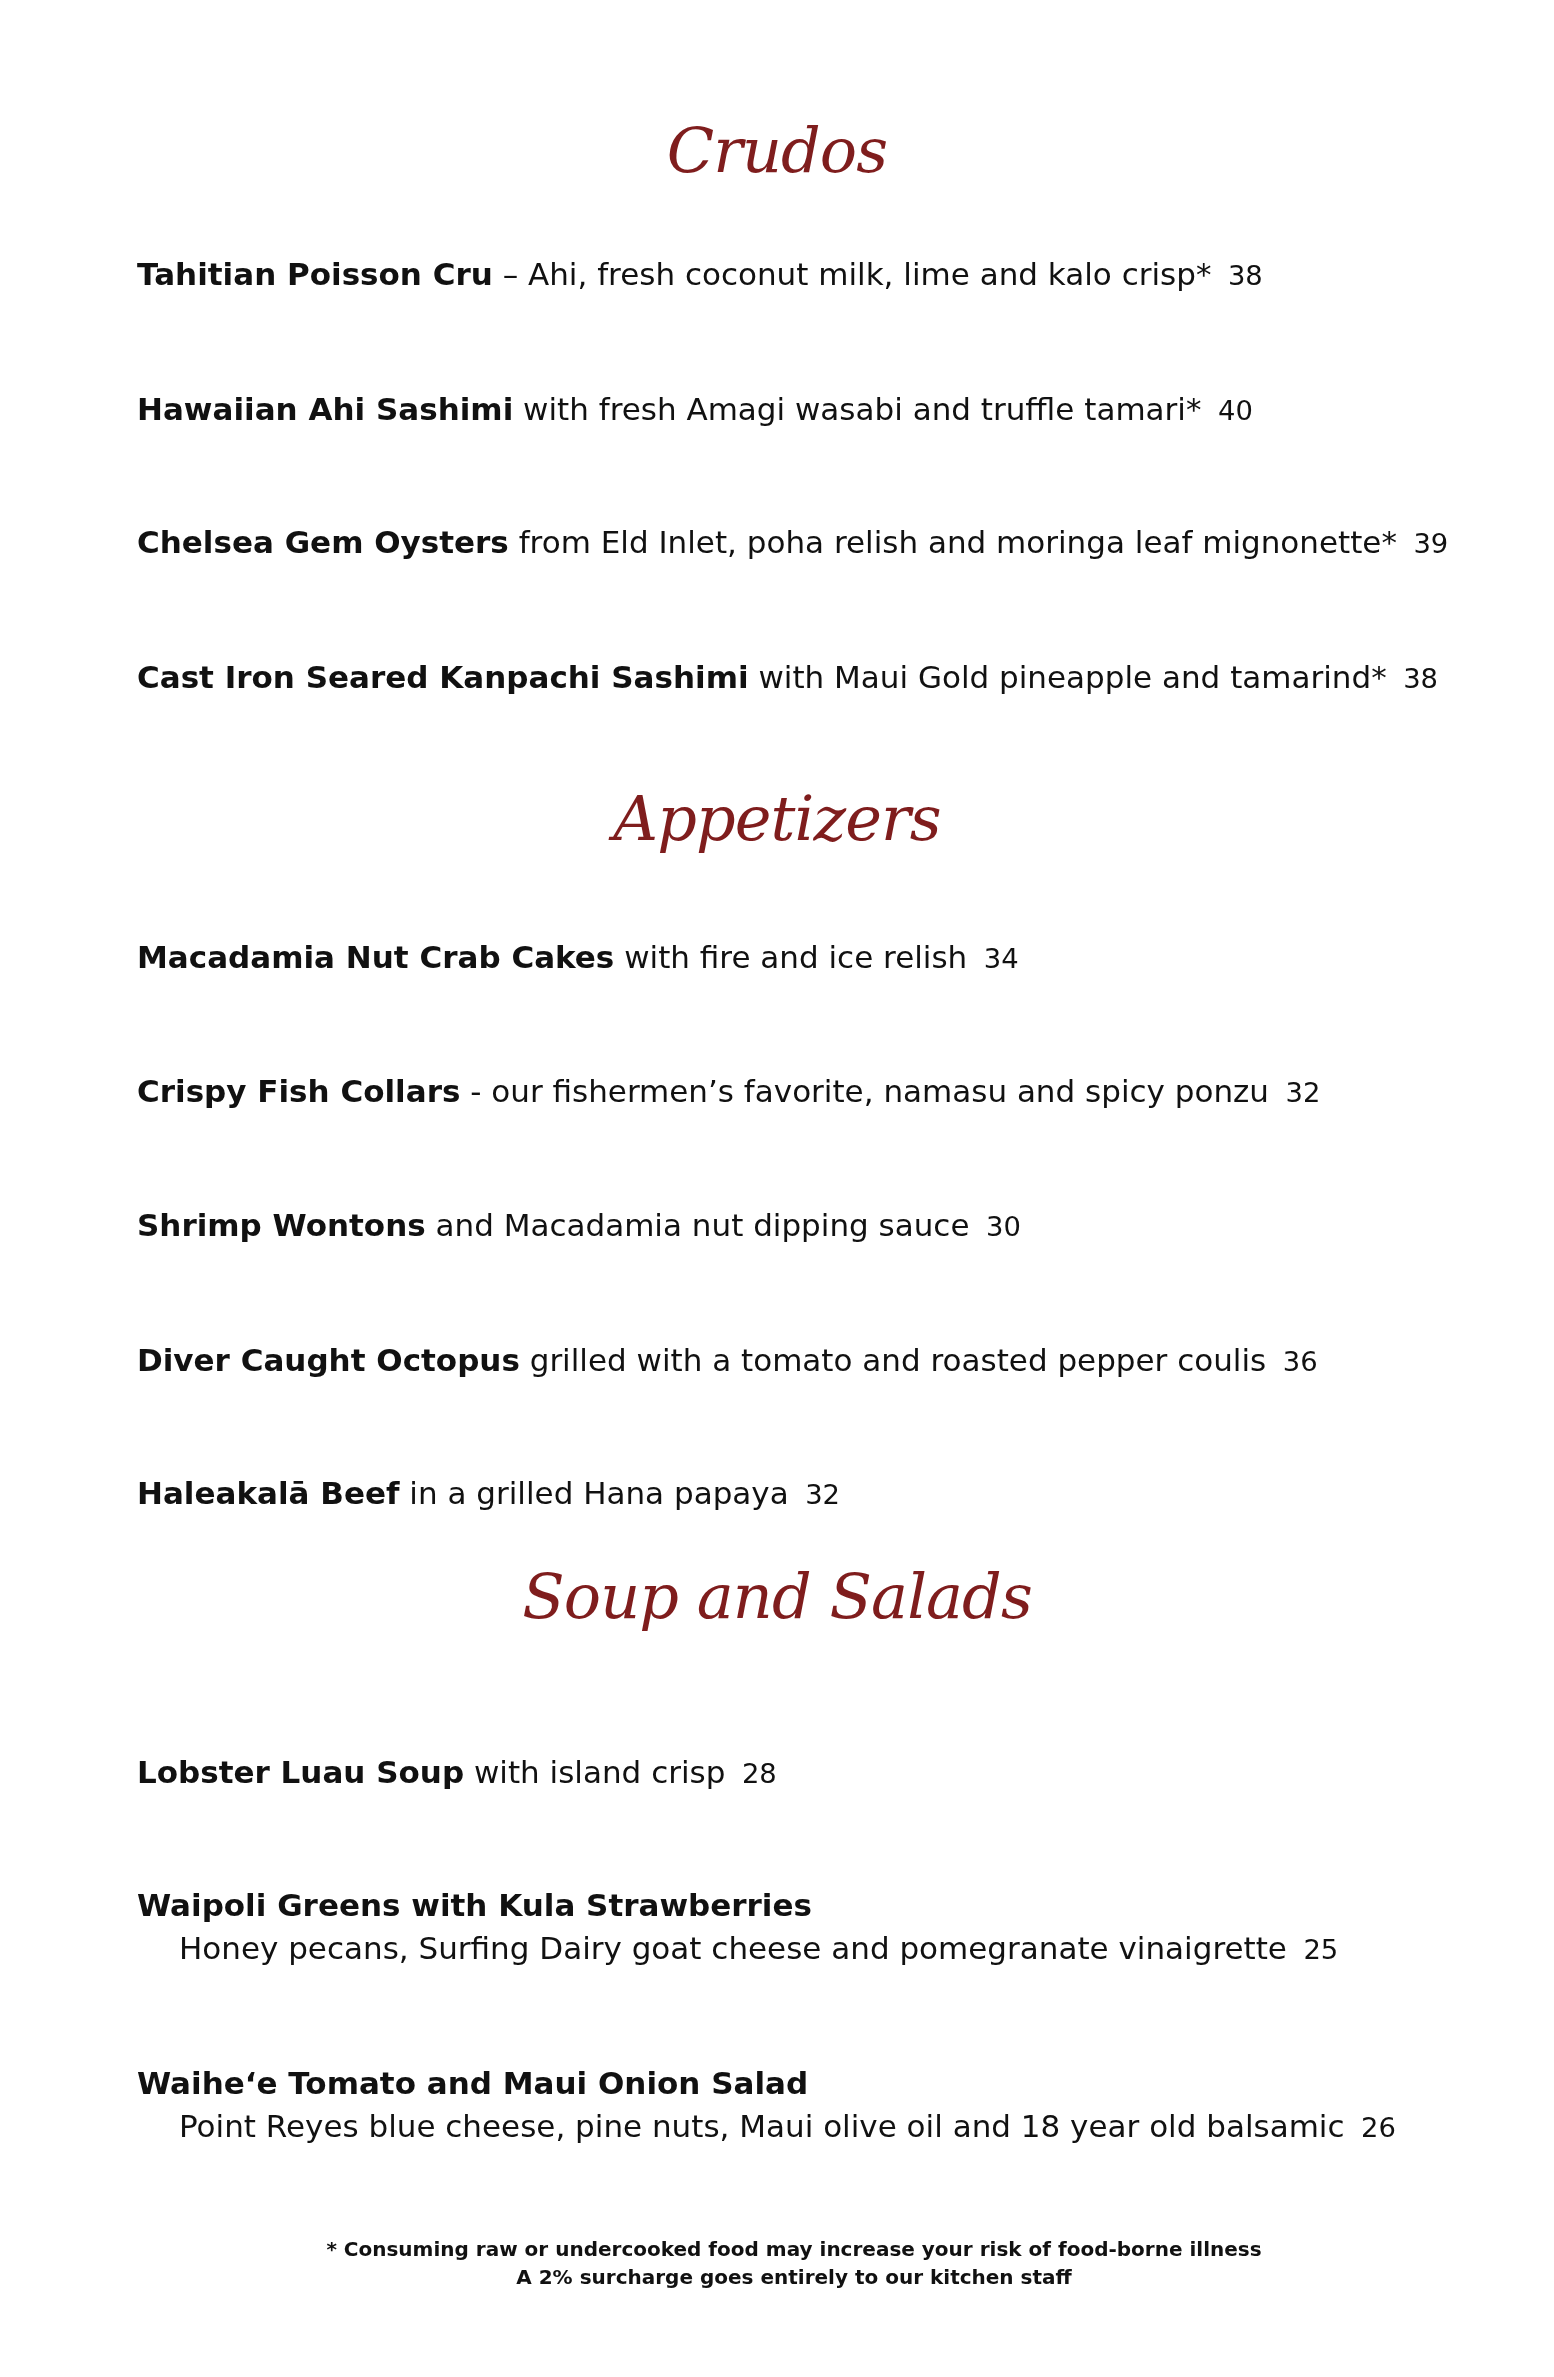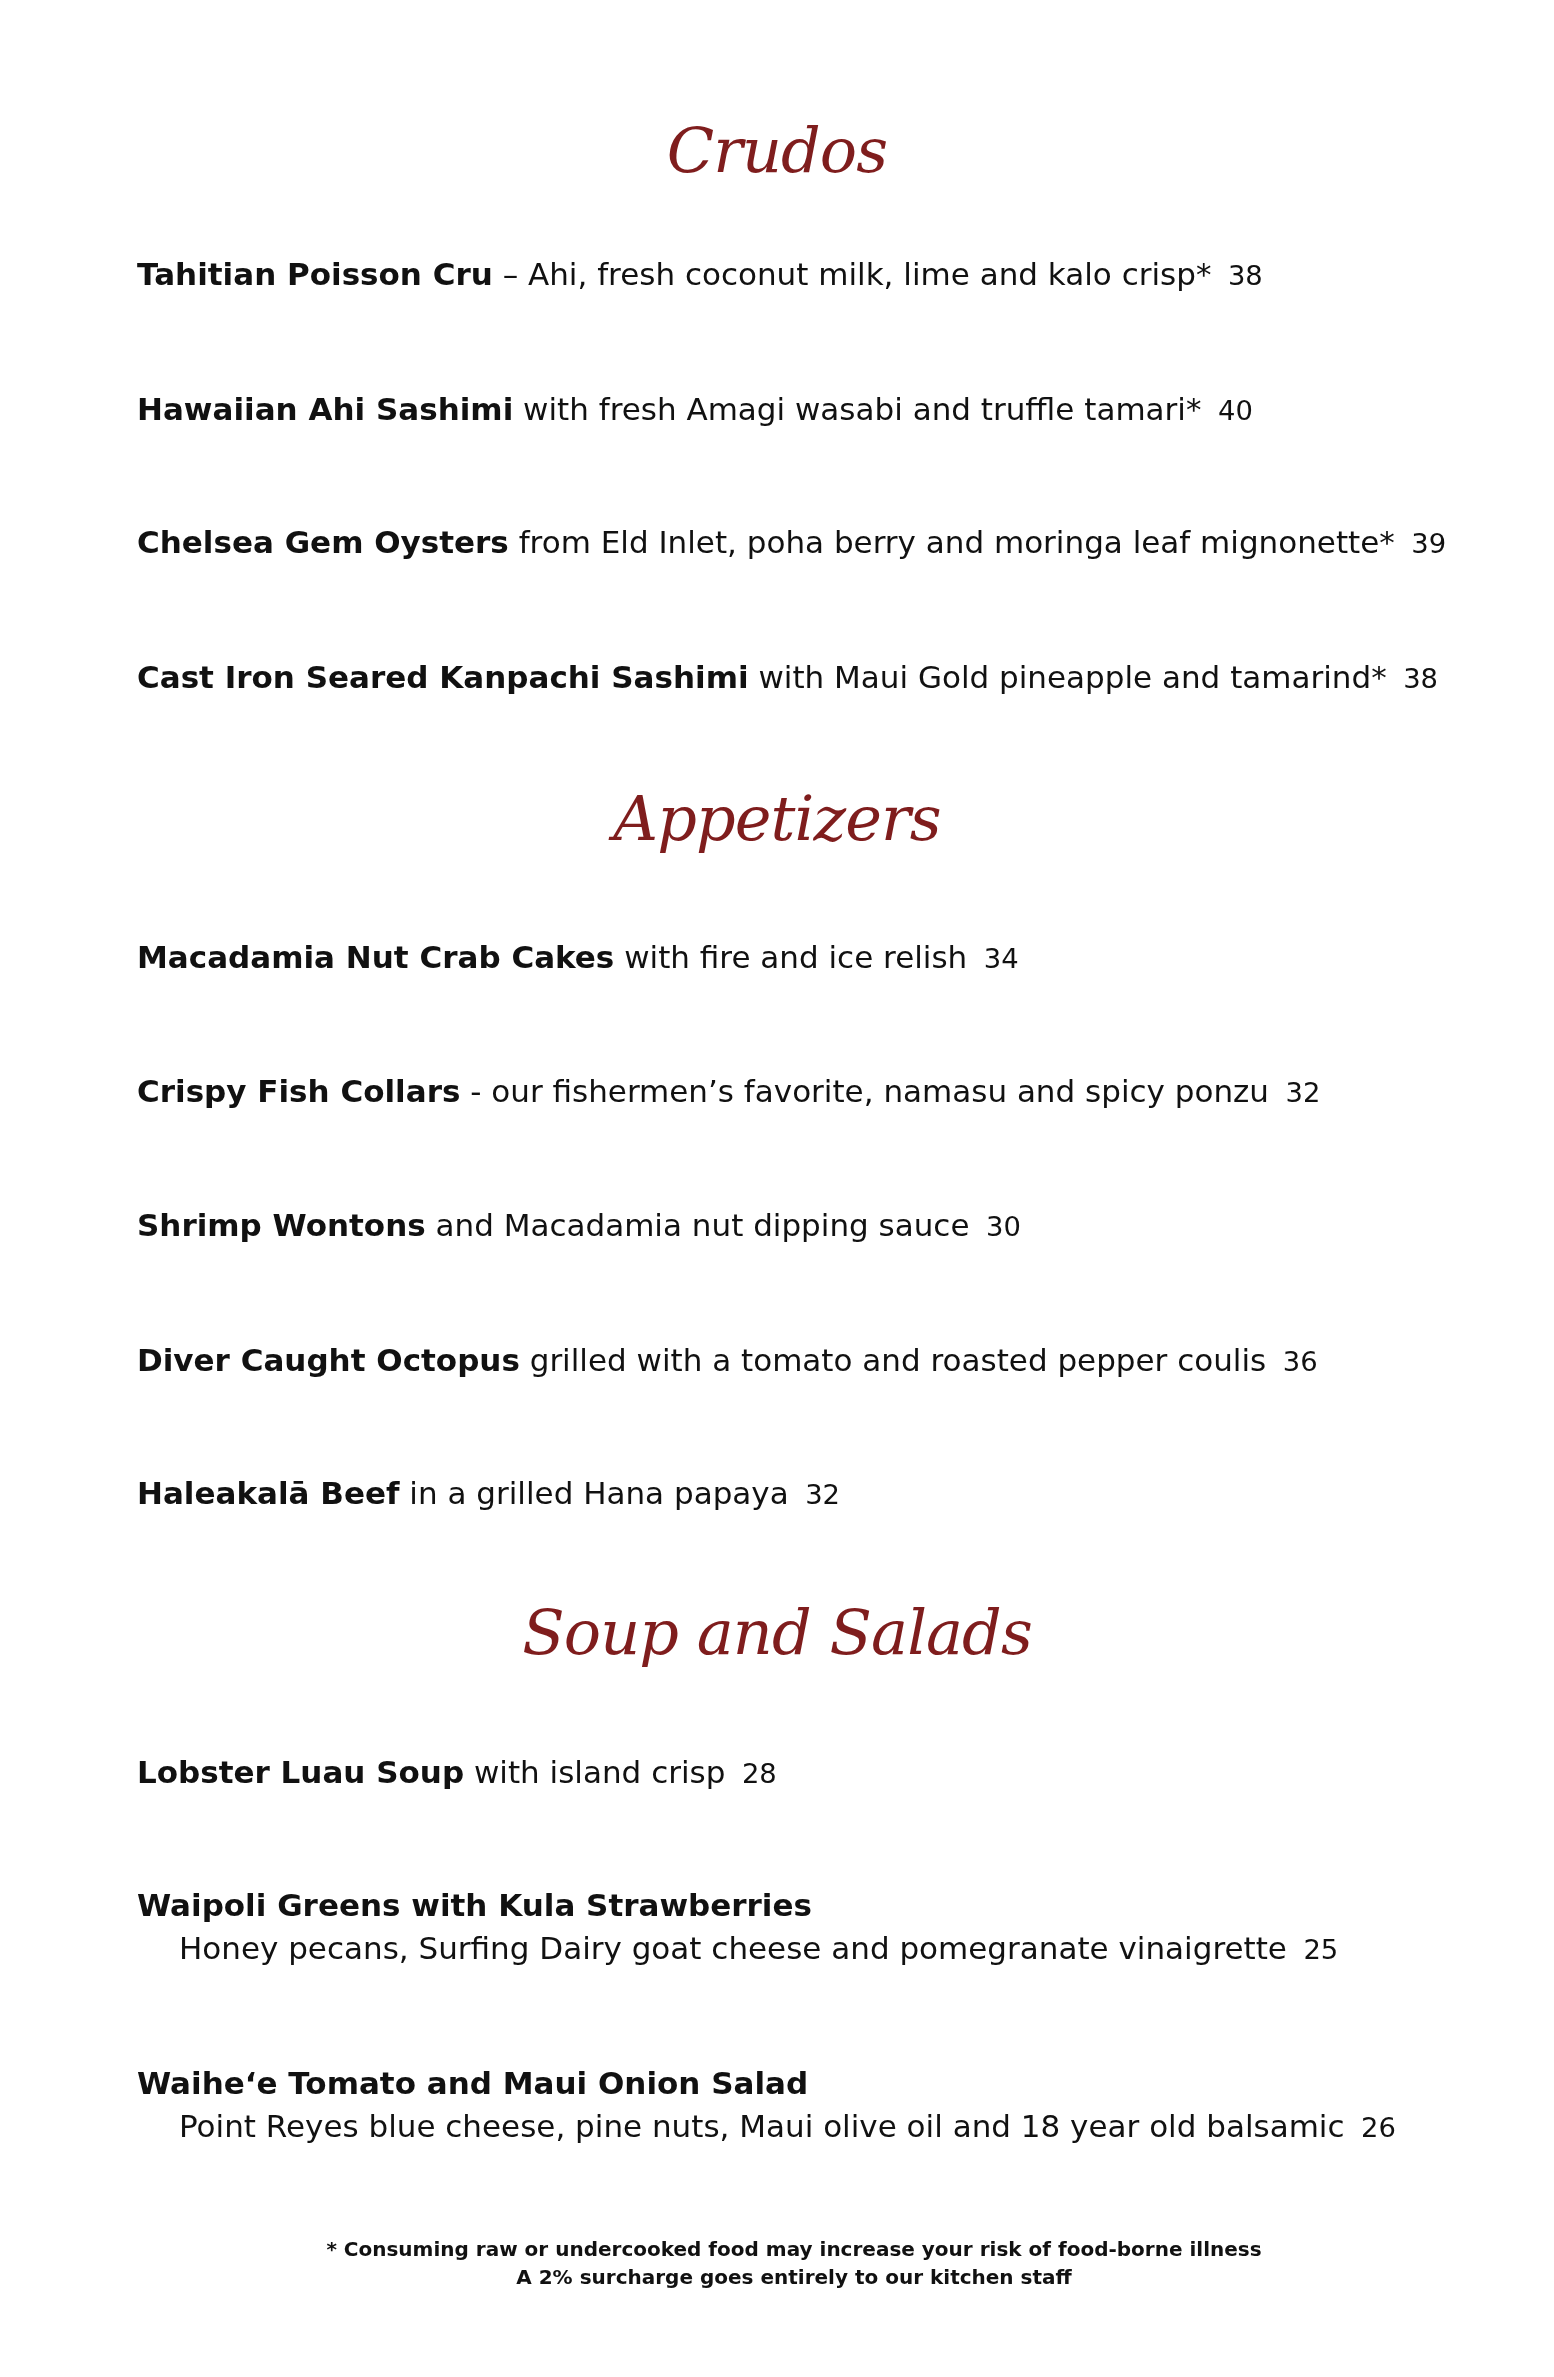--- a/index.html
+++ b/index.html
@@ -22,21 +22,21 @@
 
   <div class="heading" style="top:114px;">Crudos</div>
 
   <div class="item" style="top:254px;">
     <span class="name">Tahitian Poisson Cru</span><span class="desc"> – Ahi, fresh coconut milk, lime and kalo crisp*</span><span class="price">38</span>
   </div>
   <div class="item" style="top:389px;">
     <span class="name">Hawaiian Ahi Sashimi</span><span class="desc"> with fresh Amagi wasabi and truffle tamari*</span><span class="price">40</span>
   </div>
   <div class="item" style="top:522px;">
-    <span class="name">Chelsea Gem Oysters</span><span class="desc"> from Eld Inlet, poha berry and moringa leaf mignonette*</span><span class="price">39</span>
+    <span class="name">Chelsea Gem Oysters</span><span class="desc"> from Eld Inlet, poha relish and moringa leaf mignonette*</span><span class="price">39</span>
   </div>
   <div class="item" style="top:657px;">
     <span class="name">Cast Iron Seared Kanpachi Sashimi</span><span class="desc"> with Maui Gold pineapple and tamarind*</span><span class="price">38</span>
   </div>
 
   <div class="heading" style="top:782px;">Appetizers</div>
 
   <div class="item" style="top:937px;">
     <span class="name">Macadamia Nut Crab Cakes</span><span class="desc"> with fire and ice relish</span><span class="price">34</span>
   </div>
@@ -46,21 +46,21 @@
   <div class="item" style="top:1205px;">
     <span class="name">Shrimp Wontons</span><span class="desc"> and Macadamia nut dipping sauce</span><span class="price">30</span>
   </div>
   <div class="item" style="top:1340px;">
     <span class="name">Diver Caught Octopus</span><span class="desc"> grilled with a tomato and roasted pepper coulis</span><span class="price">36</span>
   </div>
   <div class="item" style="top:1473px;">
     <span class="name">Haleakalā Beef</span><span class="desc"> in a grilled Hana papaya</span><span class="price">32</span>
   </div>
 
-  <div class="heading" style="top:1596px;">Soup and Salads</div>
+  <div class="heading" style="top:1560px;">Soup and Salads</div>
 
   <div class="item" style="top:1752px;">
     <span class="name">Lobster Luau Soup</span><span class="desc"> with island crisp</span><span class="price">28</span>
   </div>
 
   <div class="item" style="top:1885px;">
     <span class="name">Waipoli Greens with Kula Strawberries</span>
   </div>
   <div class="subline" style="top:1928px;">
     <span class="desc">Honey pecans, Surfing Dairy goat cheese and pomegranate vinaigrette</span><span class="price">25</span>

